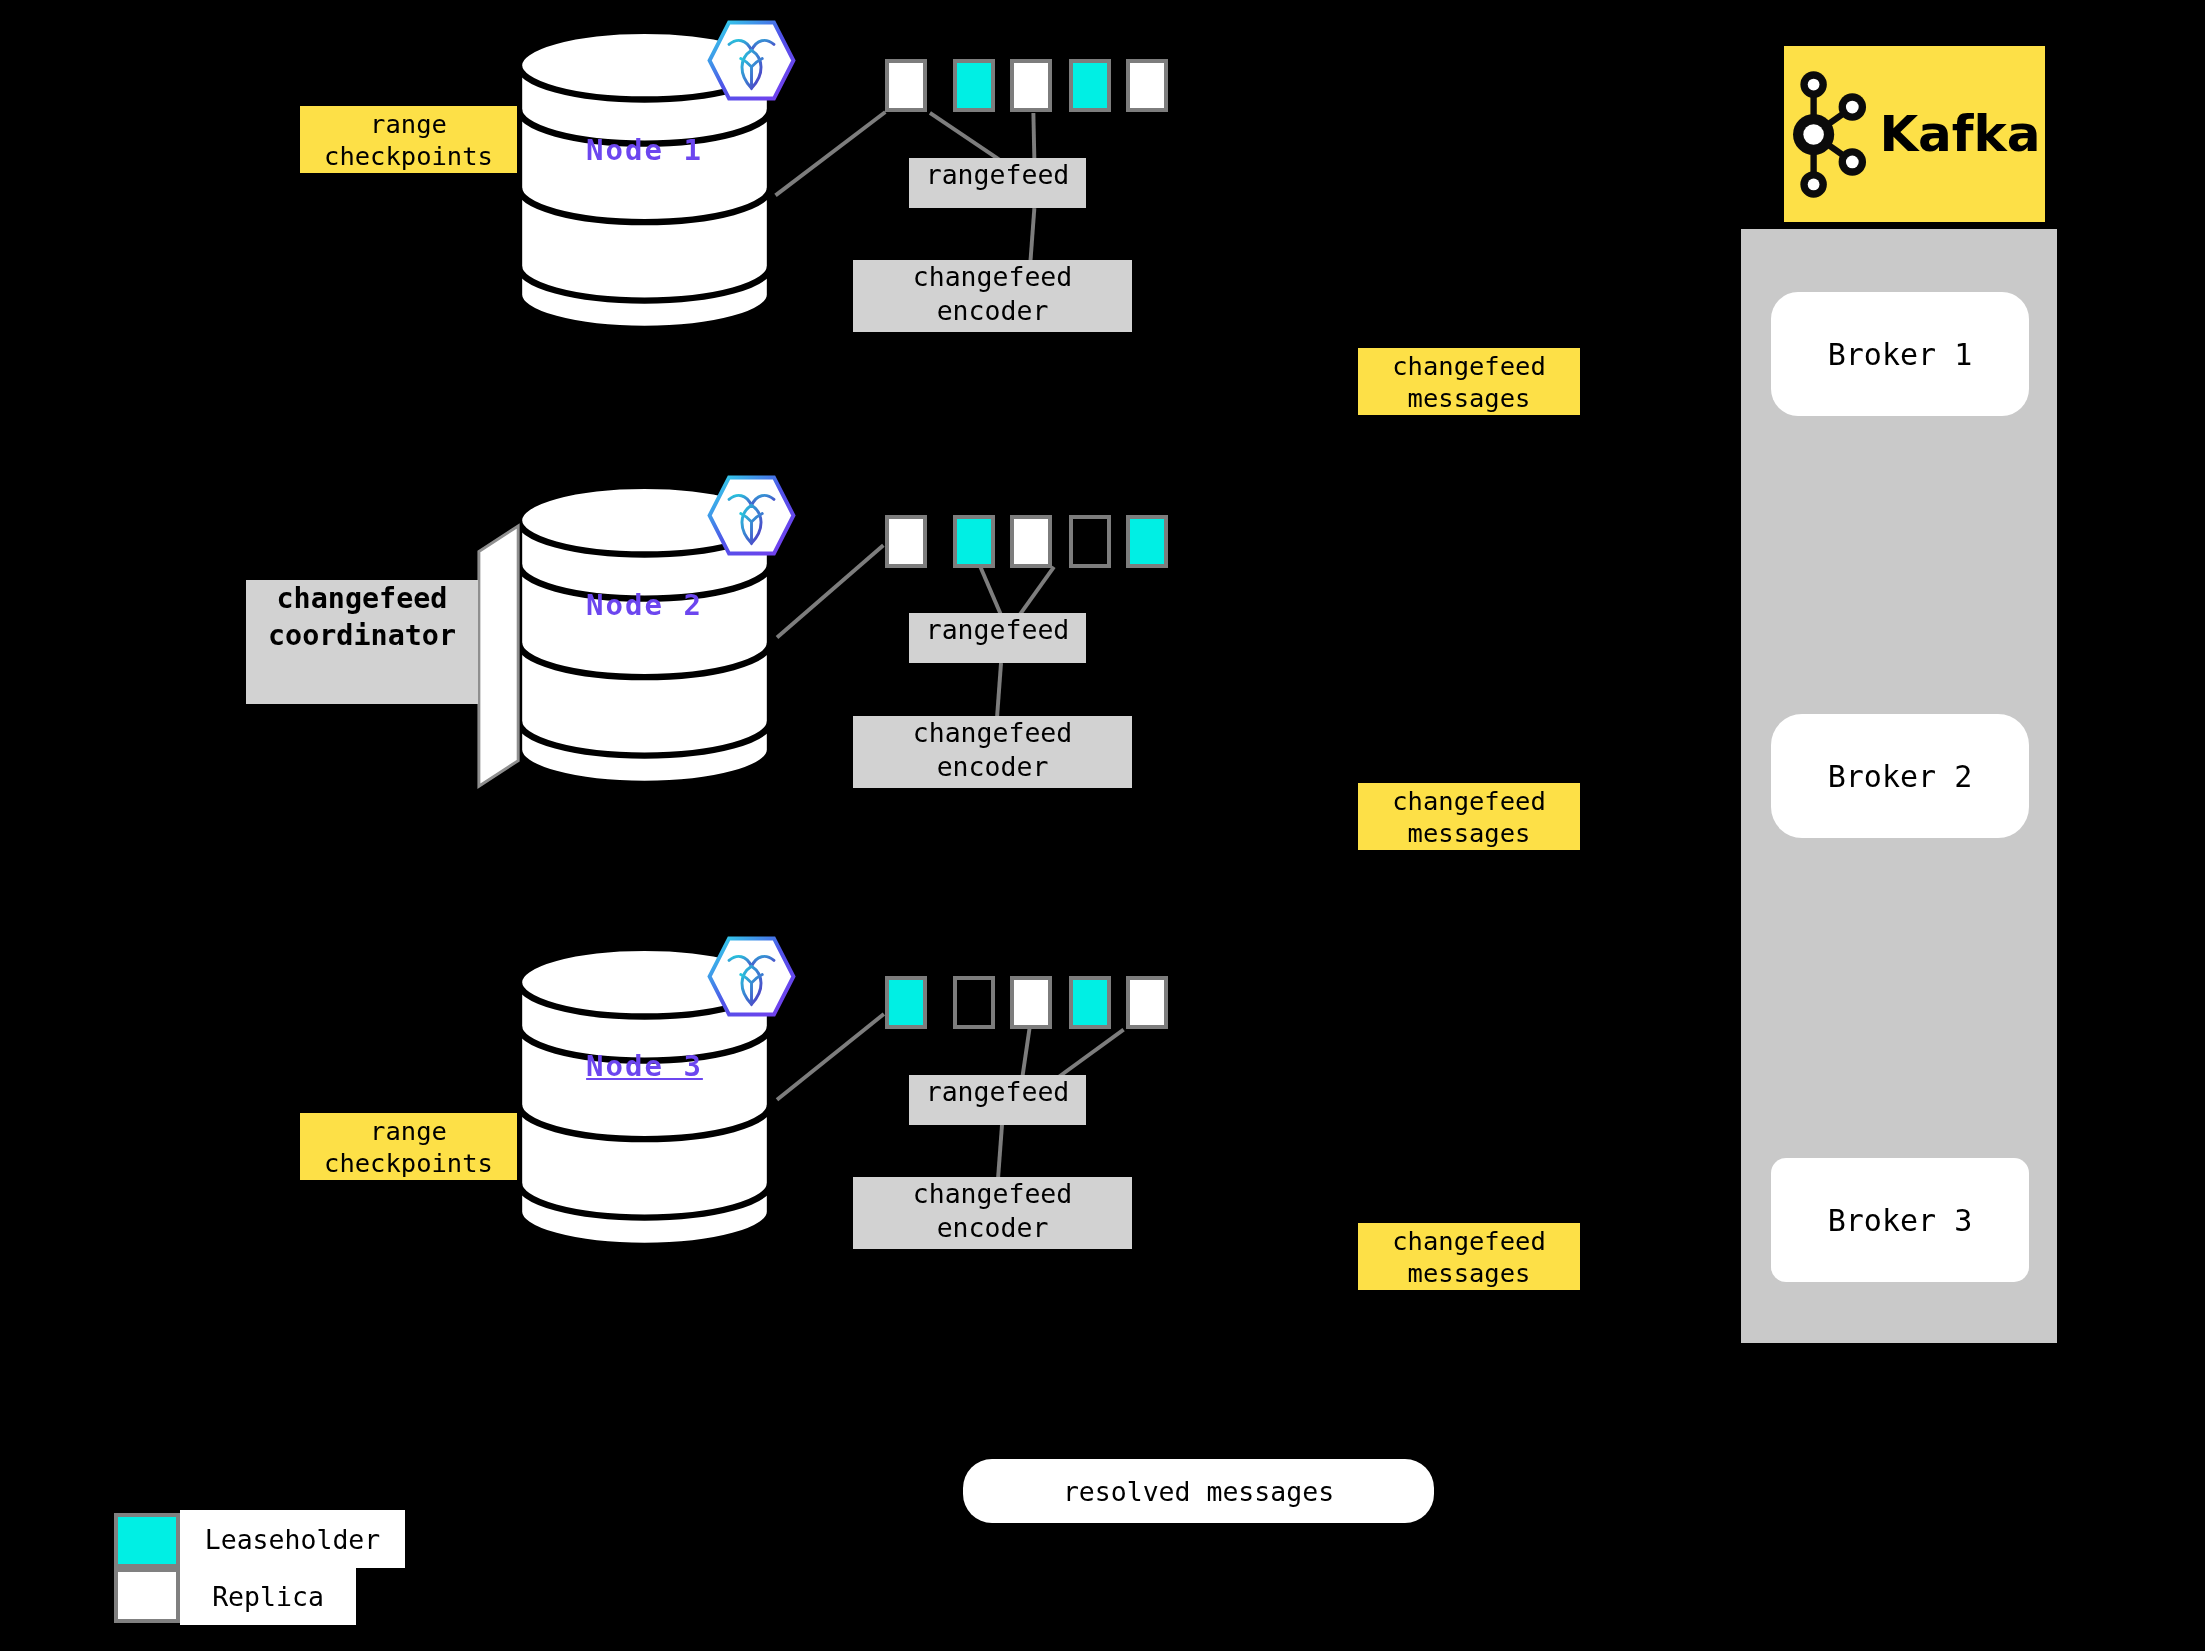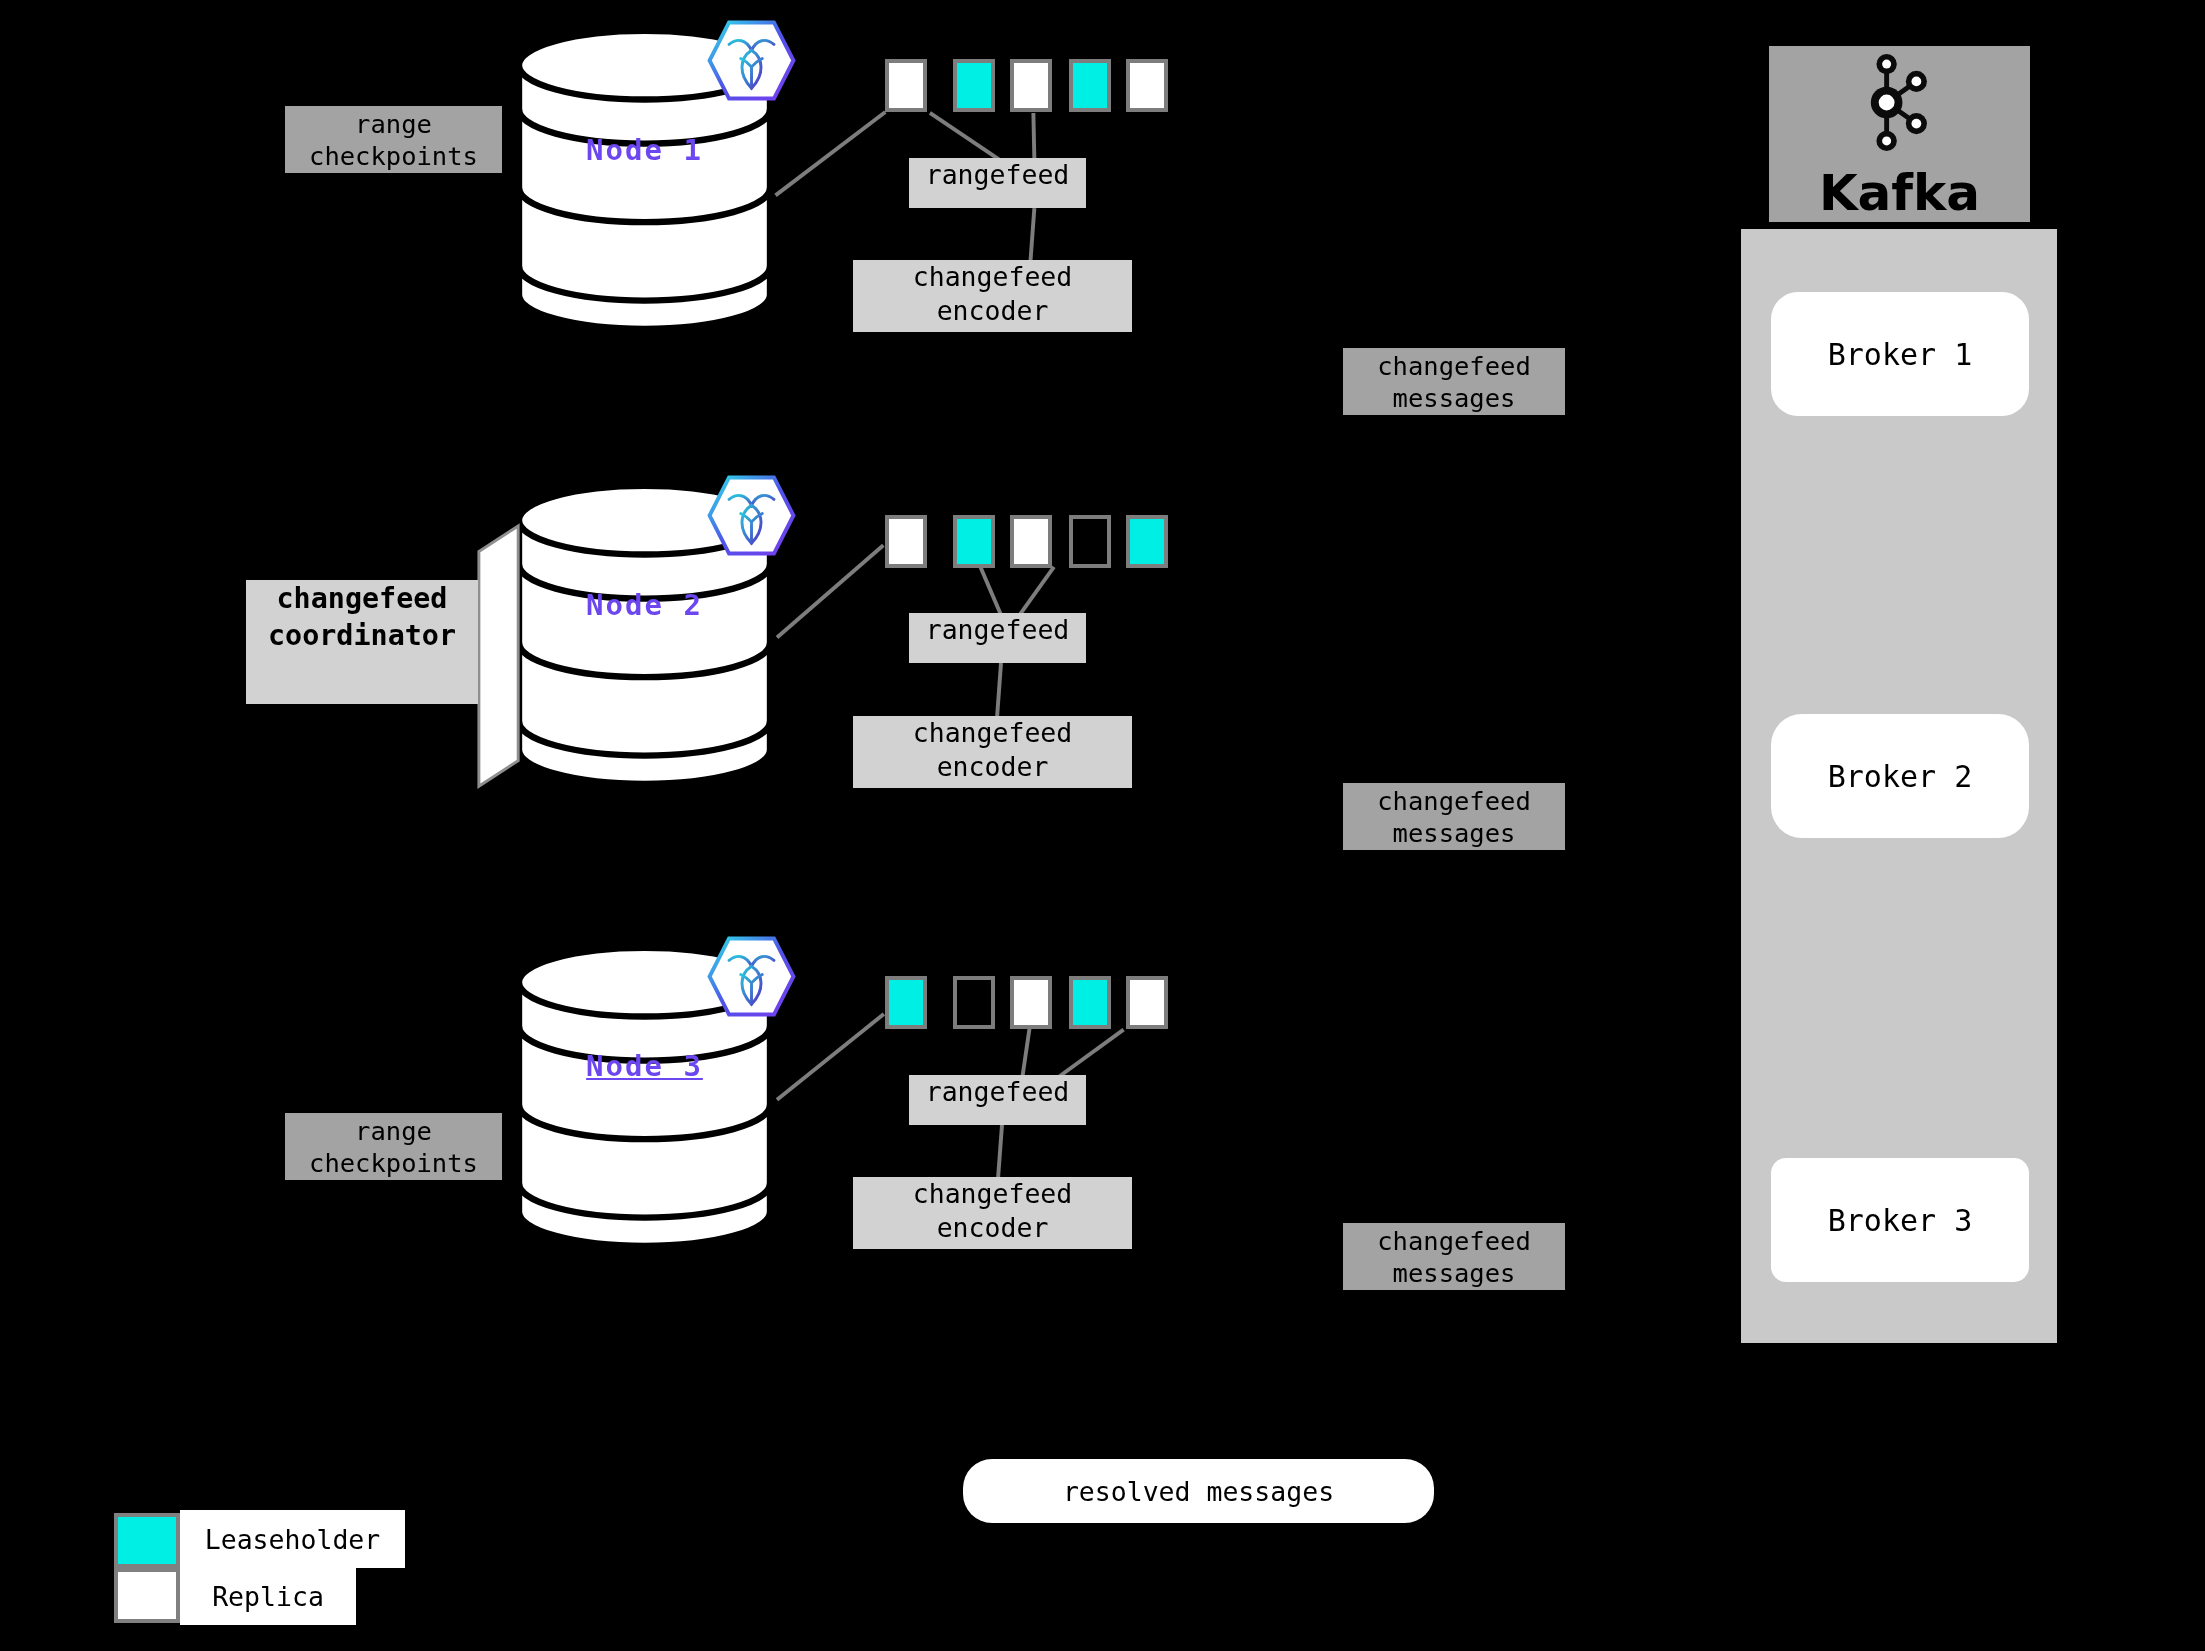--- a/index.html
+++ b/index.html
@@ -5,22 +5,22 @@
   html,body{margin:0;padding:0;background:#000;}
   #canvas{
     position:relative;
     width:2205px;height:1652px;
     background:#000;
     font-family:"DejaVu Sans Mono","Liberation Mono",monospace;
     overflow:hidden;
   }
   .abs{position:absolute;}
   .whitebox{
-    background:#a3a3a3;color:#000;text-align:center;
-    display:flex;flex-direction:column;justify-content:center;align-items:center;
+    background:#fde047;color:#000;text-align:center;
+    display:flex;flex-direction:column;justify-content:center;align-items:center;margin-left:15px;
   }
   .graybox{
     background:#d2d2d2;color:#000;text-align:center;
     display:flex;flex-direction:column;justify-content:flex-start;align-items:center;
   }
   .lbl{font-size:25.5px;line-height:32px;white-space:nowrap;}
   .lbl-big{font-size:26.5px;line-height:34px;white-space:nowrap;}
   .coord-lbl{font-size:28.4px;line-height:37px;font-weight:bold;white-space:nowrap;}
   .node-label{
     font-size:29px;font-weight:bold;letter-spacing:2px;
@@ -209,21 +209,21 @@
     <div class="lbl">changefeed</div>
     <div class="lbl">messages</div>
   </div>
   <div class="abs whitebox" style="left:1343px;top:1223px;width:222px;height:67px;">
     <div class="lbl">changefeed</div>
     <div class="lbl">messages</div>
   </div>
 
   <div class="abs" style="left:1741px;top:229px;width:316px;height:1114px;background:#c9c9c9;"></div>
 
-  <div class="abs whitebox" style="left:1769px;top:46px;width:261px;height:176px;flex-direction:column;gap:5px;">
+  <div class="abs whitebox" style="left:1769px;top:46px;width:261px;height:176px;flex-direction:row;gap:5px;">
     <svg width="86" height="147" viewBox="0 0 175 300">
       <g stroke="#0b0b0b" stroke-width="13">
         <line x1="52" y1="50" x2="52" y2="150"></line>
         <line x1="52" y1="150" x2="52" y2="250"></line>
         <line x1="52" y1="150" x2="130" y2="95"></line>
         <line x1="52" y1="150" x2="130" y2="205"></line>
       </g>
       <circle cx="52" cy="48" r="27" fill="#0b0b0b"></circle>
         <circle cx="52" cy="48" r="12" fill="#fff"></circle>
       <circle cx="52" cy="150" r="42" fill="#0b0b0b"></circle>

